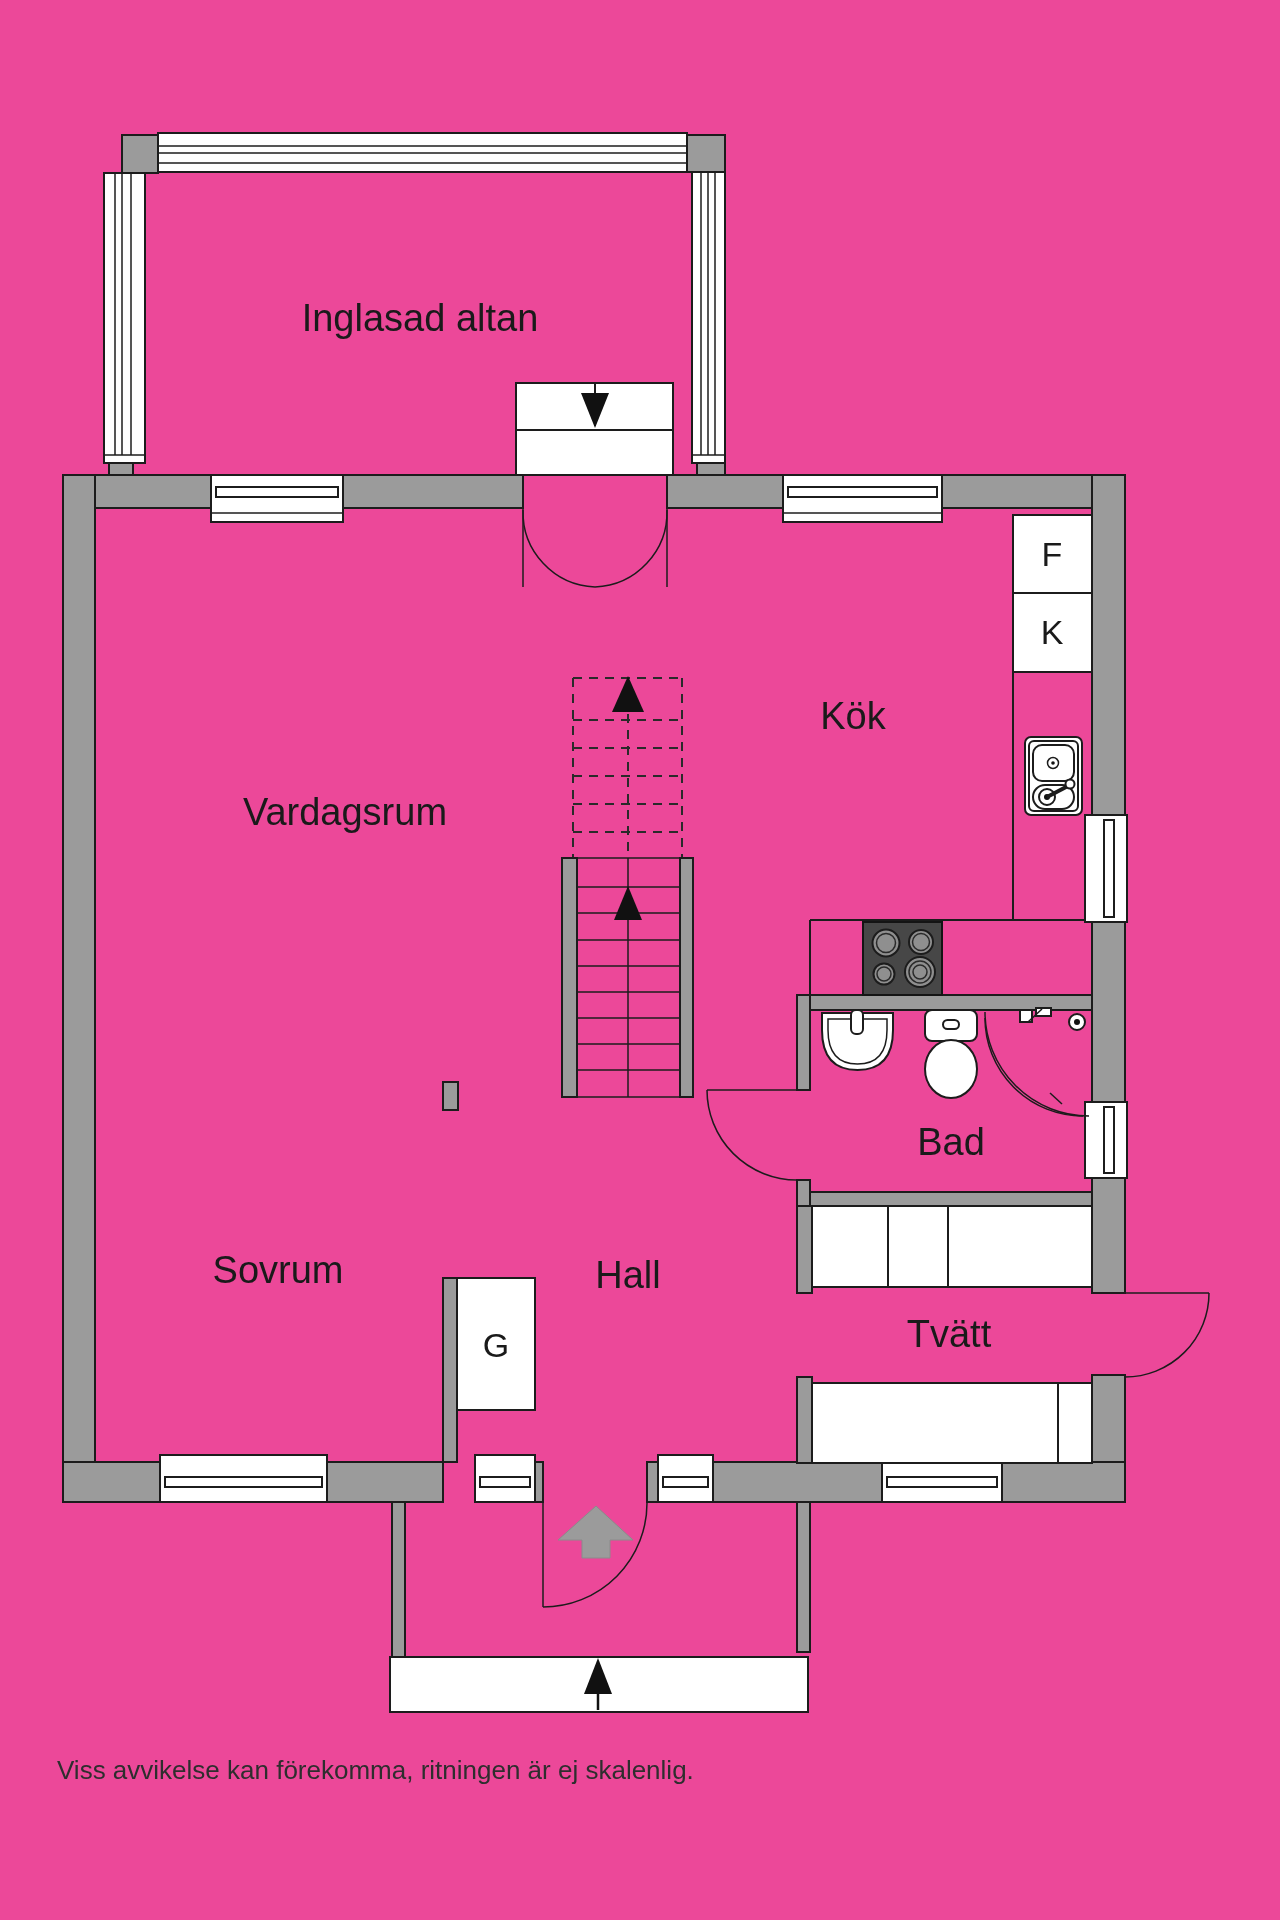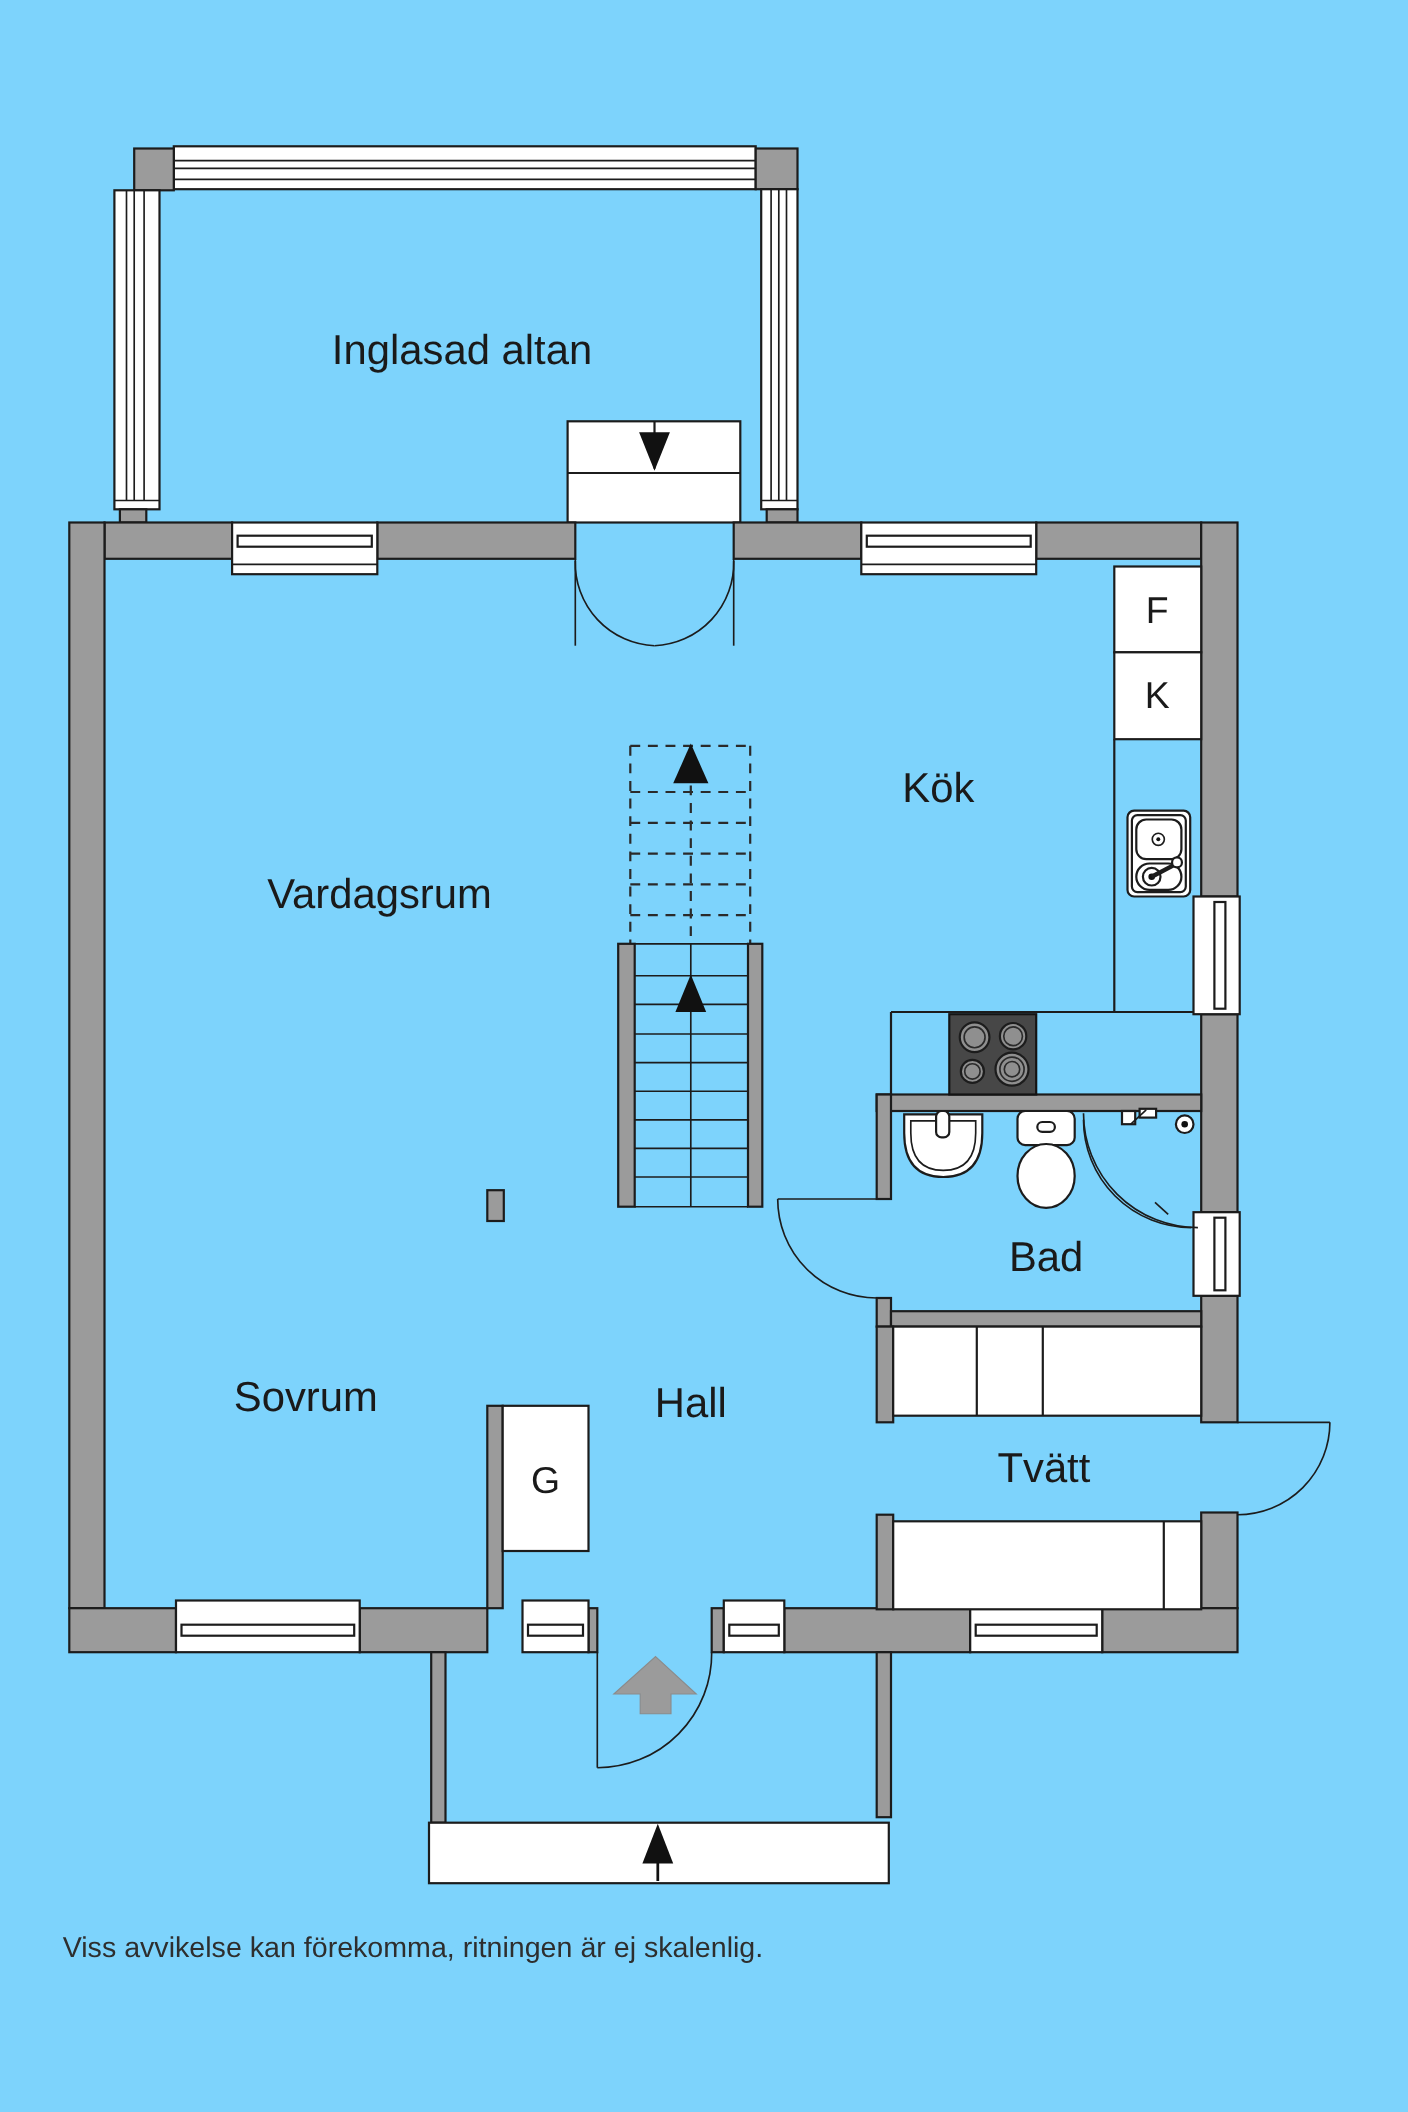--- a/index.html
+++ b/index.html
@@ -1,16 +1,16 @@
 <!DOCTYPE html>
 <html><head>
 <meta charset="utf-8">
 <style>
   html,body{margin:0;padding:0;background:#ffffff;}
-  .canvas{position:relative;width:1280px;height:1920px;background:#7dd3fc;overflow:hidden;
+  .canvas{position:relative;width:1280px;height:1920px;background:#ec4899;overflow:hidden;
           font-family:"Liberation Sans",sans-serif;text-decoration:underline;}
   svg{position:absolute;left:0;top:0;}
   .wall{fill:#9b9b9b;stroke:#1c1c1c;stroke-width:2;}
   .white{fill:#ffffff;stroke:#1c1c1c;stroke-width:2;}
   .ln{stroke:#1c1c1c;stroke-width:2;fill:none;}
   .ln15{stroke:#1c1c1c;stroke-width:1.5;fill:none;}
   .dash{stroke:#2a2a2a;stroke-width:2;fill:none;stroke-dasharray:9 7;}
   .blk{fill:#111;stroke:none;}
   .stove{fill:#474747;stroke:#141414;stroke-width:2;}
   .burner{fill:#8f8f8f;stroke:#1c1c1c;stroke-width:2;}

